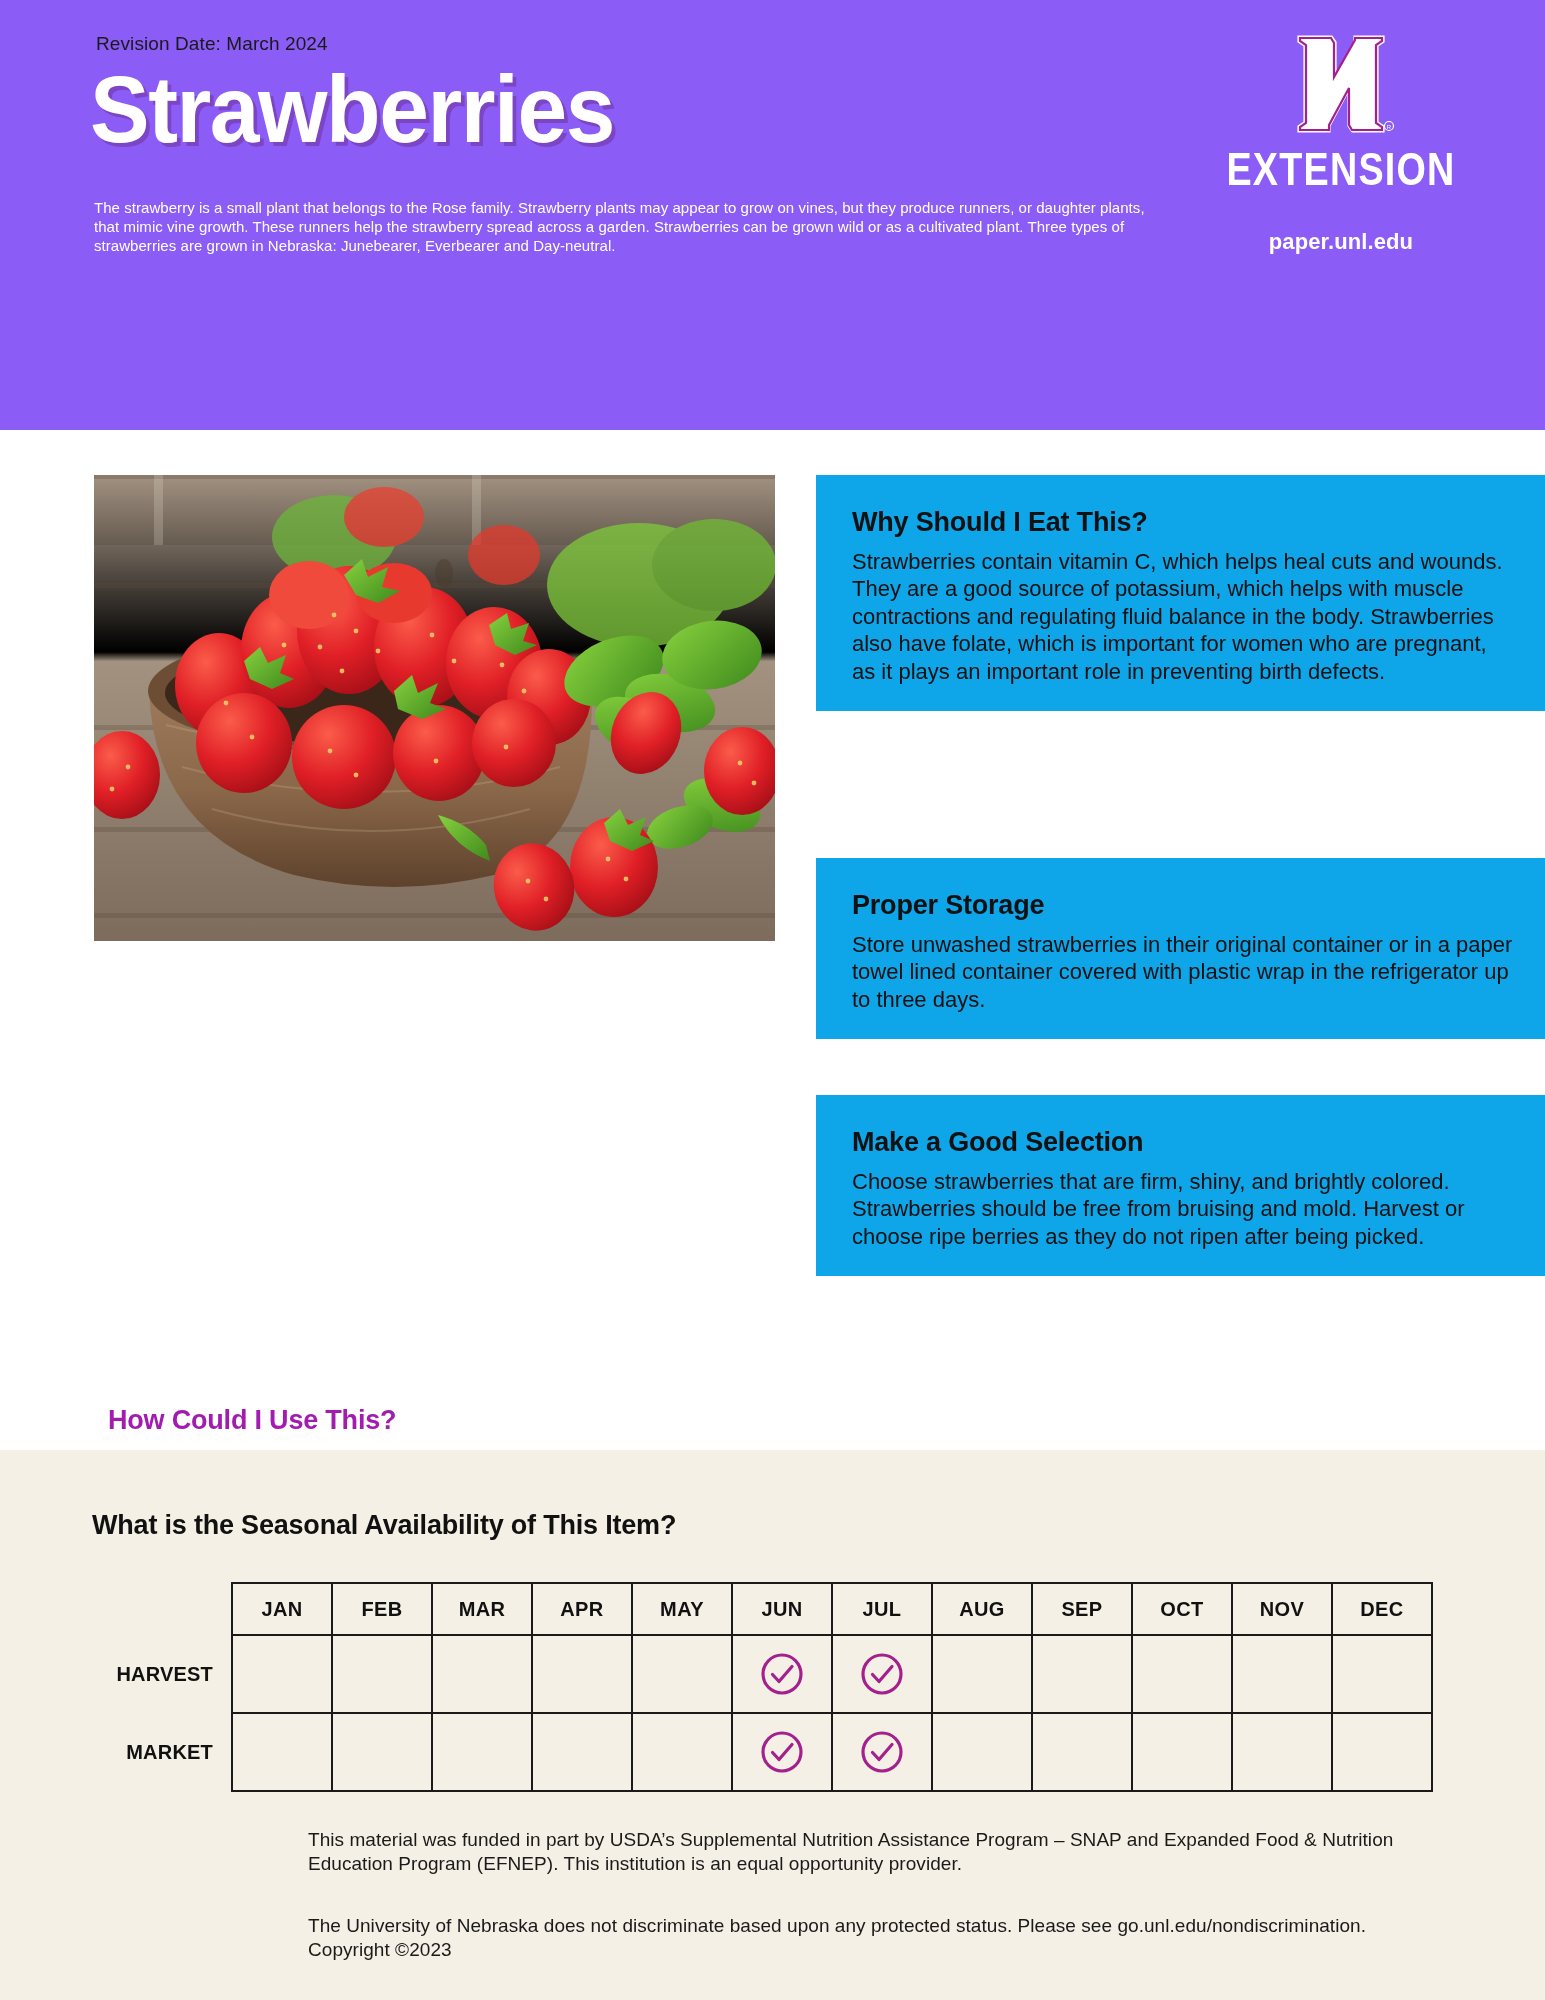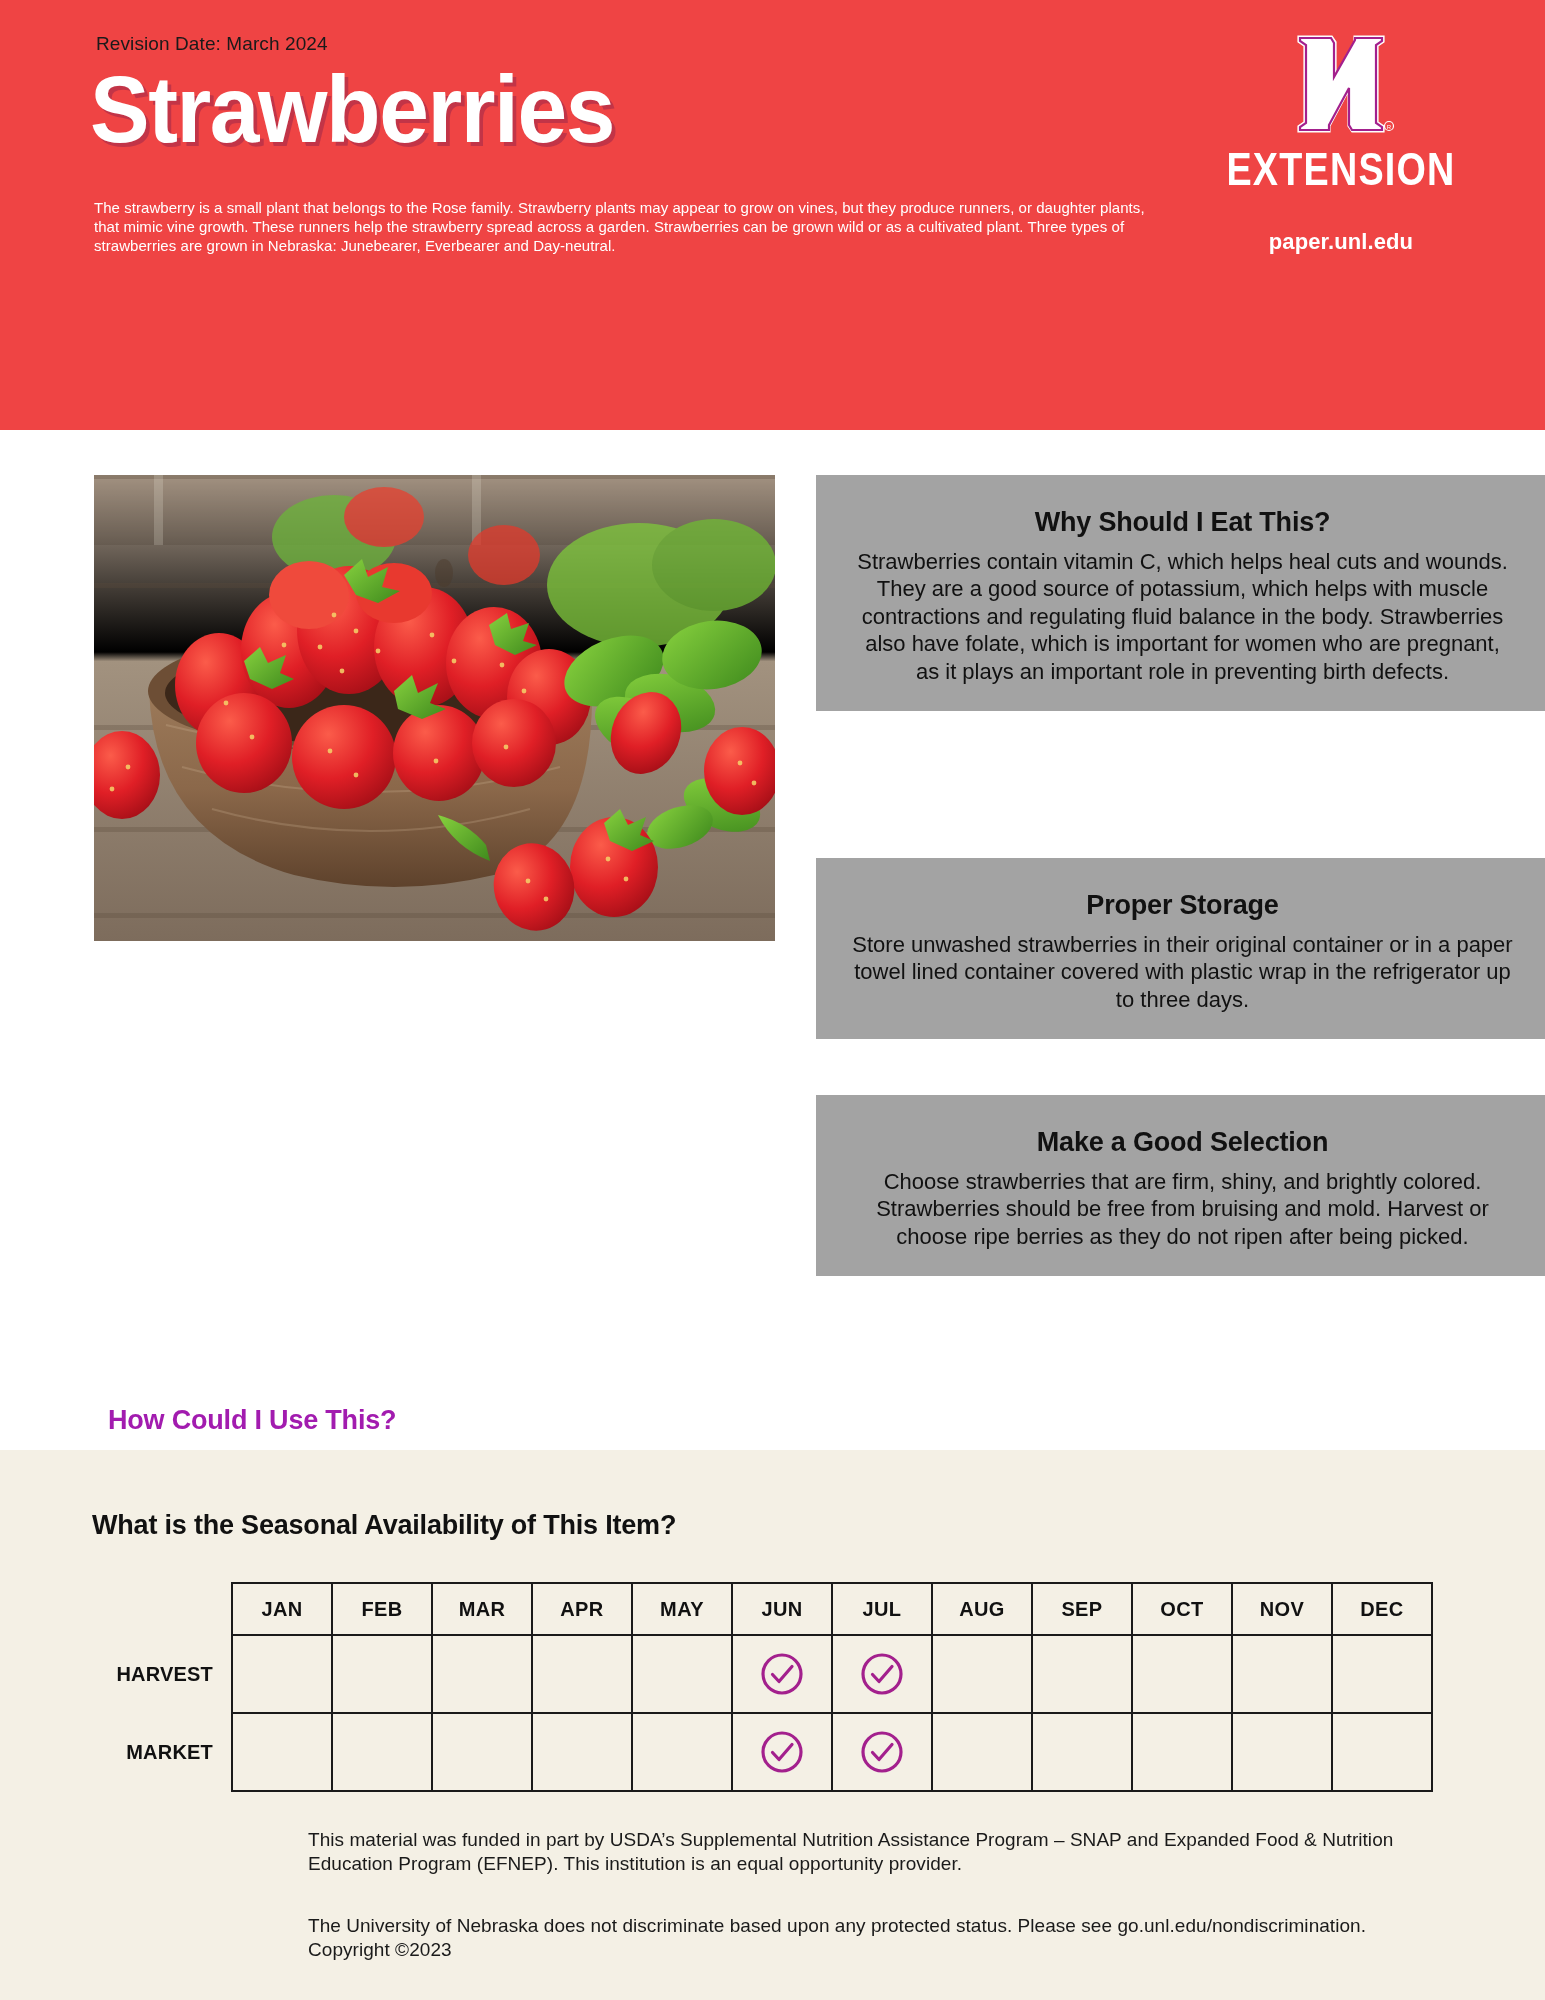--- a/index.html
+++ b/index.html
@@ -17,21 +17,21 @@
     height: 2000px;
     overflow: hidden;
     background: #ffffff;
   }
 
   
   .header {
     position: absolute;
     left: 0; top: 0;
     width: 1545px; height: 531px;
-    background: #ef4444;
+    background: #8b5cf6;
     text-decoration: underline;
   }
   .revision-date {
     position: absolute;
     left: 96px; top: 33px;
     font-size: 19px;
     color: #1a1a1a;
     letter-spacing: 0.1px;
   }
   .page-title {
@@ -135,23 +135,22 @@
     left: 22px; top: -1px;
     font-size: 22px;
     color: #111111;
   }
 
   
   .panel {
     position: absolute;
     left: 816px;
     width: 729px;
-    background: #a3a3a3;
+    background: #0ea5e9;
     padding: 32px 32px 26px 36px;
-    text-align: center;
   }
   .panel-title {
     font-size: 27px;
     font-weight: 700;
     color: #111111;
     letter-spacing: -0.2px;
     margin-bottom: 10px;
   }
   .panel-text {
     font-size: 22px;

